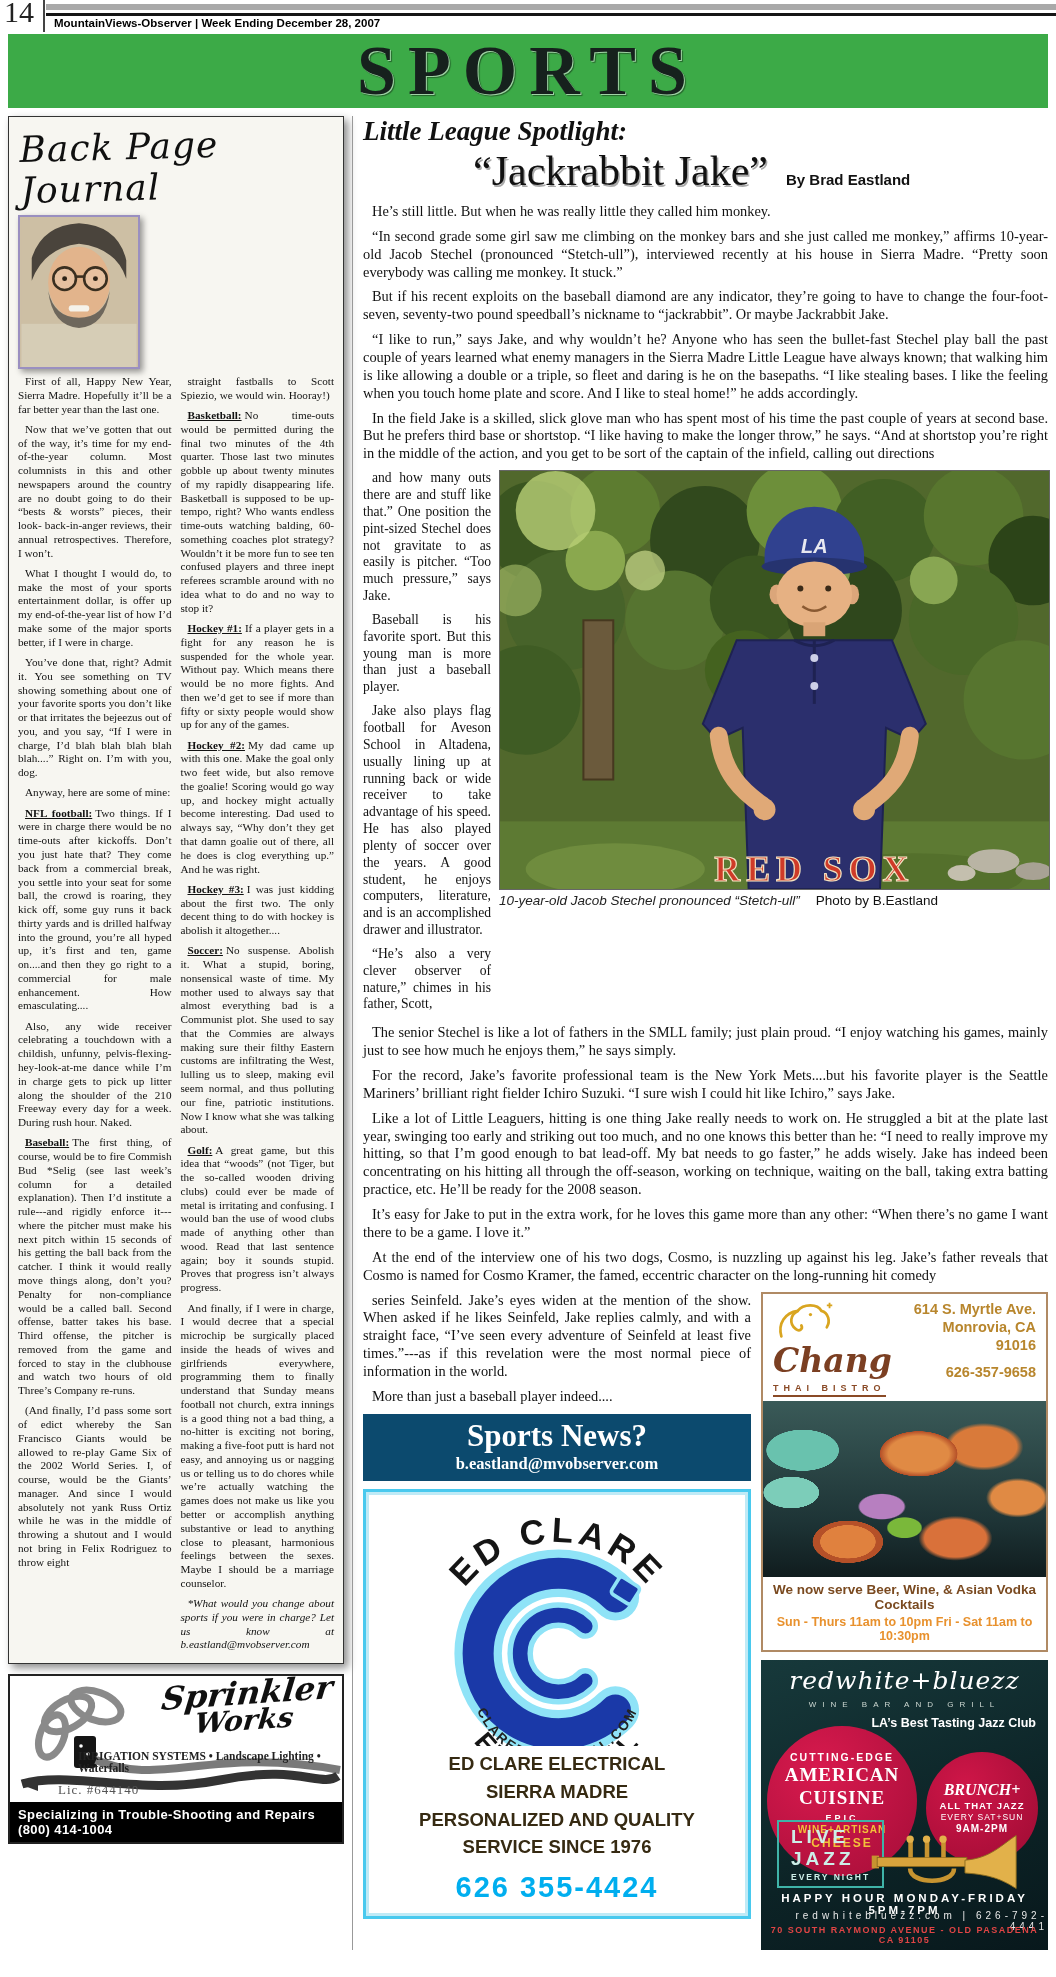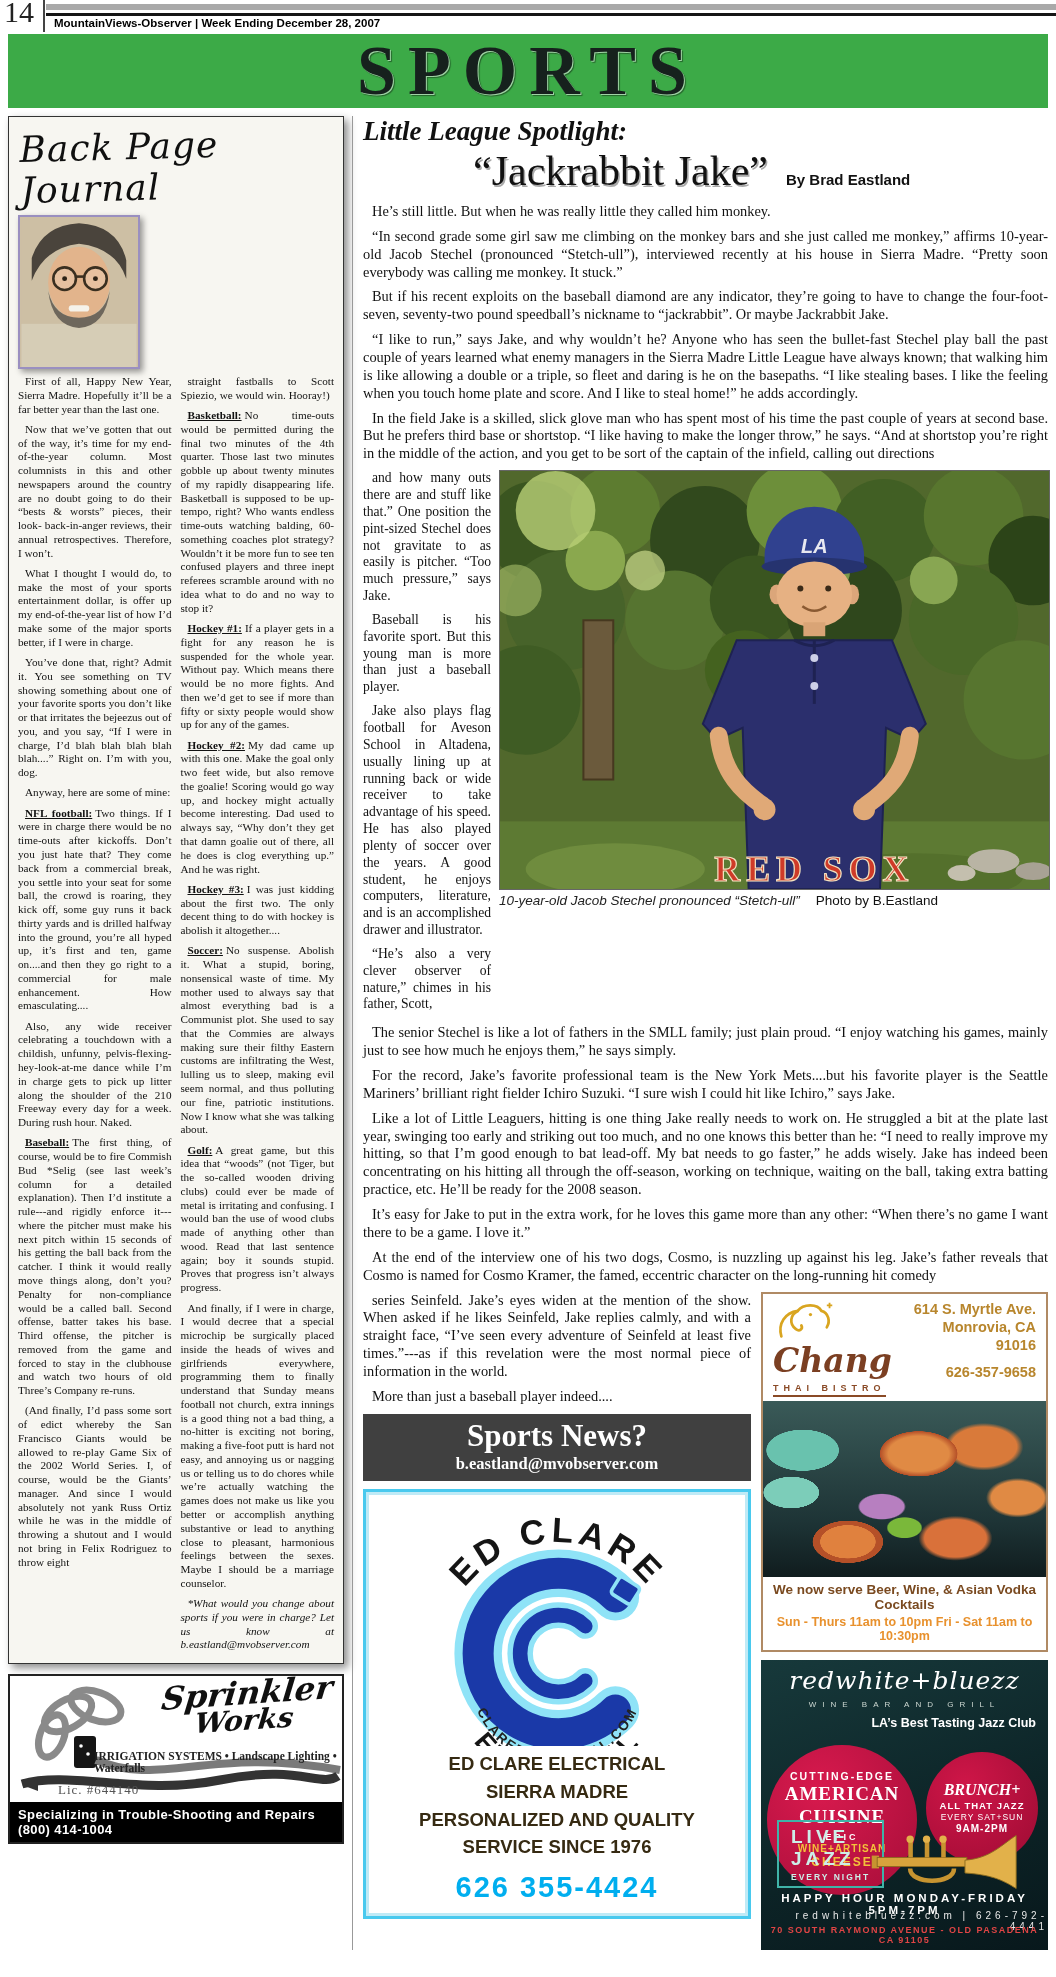--- a/index.html
+++ b/index.html
@@ -37,21 +37,21 @@
   .lead:empty{display:none;margin:0;}
   .footnote{font-style:italic;}
 
   
   .sprinkler{margin-top:10px;border:2px solid #222;background:#fff;}
   .spr-art{position:relative;height:126px;}
   .spr-art svg{position:absolute;inset:0;}
   .spr-name{position:absolute;right:12px;top:2px;text-align:center;font-family:"DejaVu Serif",serif;font-style:italic;font-weight:bold;transform:skewX(-10deg) rotate(-4deg);line-height:.95;color:#101010;}
   .spr-name .n1{font-size:32px;display:block;}
   .spr-name .n2{font-size:28px;display:block;}
-  .spr-services{position:absolute;left:84px;bottom:28px;font:bold 11.5px "Liberation Serif",serif;color:#222;margin-top:21px;}
+  .spr-services{position:absolute;left:68px;bottom:28px;font:bold 11.5px "Liberation Serif",serif;color:#222;margin-top:21px;}
   .spr-lic{position:absolute;left:48px;bottom:4px;font-size:13px;color:#555;letter-spacing:1px;}
   .spr-strip{background:#000;color:#fff;font:bold 13px "Liberation Sans",sans-serif;padding:5px 8px;letter-spacing:.4px;}
 
   
   .spotlight{flex:1;min-width:0;border-left:1px solid #999;padding-left:10px;}
   .sl-kicker{font-style:italic;font-weight:bold;font-size:27px;margin:0;}
   .sl-titlerow{display:flex;align-items:baseline;gap:18px;margin:0 0 8px 110px;}
   .sl-title{font-size:42px;text-shadow:1.5px 1.5px 0 #aaa;white-space:nowrap;}
   .sl-by{font:bold 15px "Liberation Sans",sans-serif;margin-top:20px;}
   .gp{font-size:14.4px;line-height:1.24;text-align:justify;margin:0 0 7px;text-indent:9px;}
@@ -61,21 +61,21 @@
   .ph-block{flex:1;min-width:0;}
   .jake{width:100%;height:418px;border:1px solid #666;display:block;}
   .cap-row{display:flex;gap:16px;align-items:baseline;margin-top:3px;font-family:"Liberation Sans",sans-serif;}
   .cap-main{font-style:italic;font-size:13.5px;color:#222;}
   .cap-credit{font-size:13.5px;}
 
   .bottom-row{display:flex;gap:10px;align-items:flex-start;margin-top:2px;}
   .b-left{flex:0 0 388px;min-width:0;}
   .b-right{flex:1;min-width:0;}
 
-  .sportsnews{background:#404040;color:#fff;text-align:center;padding:4px 0 7px;margin:8px 0 8px;}
+  .sportsnews{background:#0c4a6e;color:#fff;text-align:center;padding:4px 0 7px;margin:8px 0 8px;}
   .sn-title{font-size:31px;font-weight:bold;}
   .sn-email{font-size:16.5px;font-weight:bold;}
 
   .edclare{border:3px solid #49c9ee;box-shadow:0 0 0 3px #bfeaf6 inset;background:#fff;padding:10px 6px 12px;text-align:center;}
   .edclare svg{display:block;margin:0 auto;}
   .ec-text{font:bold 18.5px "Liberation Sans",sans-serif;color:#362a12;line-height:1.5;margin-top:4px;}
   .ec-phone{font:bold 29px "Liberation Sans",sans-serif;color:#00aeef;margin-top:10px;letter-spacing:2px;}
 
   
   .chang{border:2px solid #b08a64;background:#fff;}
@@ -97,21 +97,21 @@
     linear-gradient(180deg, #3a5a58, #1d3335 70%, #101c1e);}
   .ch-promo{text-align:center;padding:5px 4px 7px;}
   .ch-promo .p1{font:bold 13.5px "Liberation Sans",sans-serif;color:#7a4a20;}
   .ch-promo .p2{font:bold 12.5px "Liberation Sans",sans-serif;color:#e8912d;margin-top:3px;}
 
   
   .rwb{margin-top:8px;position:relative;height:290px;background:linear-gradient(160deg,#17393b,#0c2326 60%,#08181c);color:#fff;overflow:hidden;}
   .rwb-brand{position:absolute;top:6px;left:0;right:0;text-align:center;font-family:"DejaVu Serif",serif;font-style:italic;font-size:25px;letter-spacing:1px;}
   .rwb-brandsub{position:absolute;top:40px;left:0;right:0;text-align:center;font:8px "Liberation Sans",sans-serif;letter-spacing:6px;color:#cdd8d2;}
   .rwb-tag{position:absolute;top:56px;right:12px;font:bold 12.5px "Liberation Sans",sans-serif;}
-  .rwb-c1{position:absolute;left:6px;top:85px;width:150px;height:150px;border-radius:50%;background:radial-gradient(circle at 35% 30%,#d81a4e,#a50d38);display:flex;flex-direction:column;align-items:center;justify-content:center;text-align:left;gap:1px;}
+  .rwb-c1{position:absolute;left:6px;top:66px;width:150px;height:150px;border-radius:50%;background:radial-gradient(circle at 35% 30%,#d81a4e,#a50d38);display:flex;flex-direction:column;align-items:center;justify-content:center;text-align:left;gap:1px;}
   .c1a{font:bold 10.5px "Liberation Sans",sans-serif;letter-spacing:2px;}
   .c1b,.c1c{font:bold 19px "Liberation Serif",serif;letter-spacing:1px;}
   .c1d{font:bold 9px "Liberation Sans",sans-serif;letter-spacing:3px;margin-top:3px;}
   .c1e{font:bold 10px "Liberation Sans",sans-serif;letter-spacing:1px;color:#f3c13a;}
   .c1f{font:bold 12px "Liberation Sans",sans-serif;letter-spacing:2px;color:#f3c13a;}
   .rwb-c2{position:absolute;right:10px;top:92px;width:112px;height:112px;border-radius:50%;background:radial-gradient(circle at 35% 30%,#cf1648,#9c0b33);display:flex;flex-direction:column;align-items:center;justify-content:center;text-align:center;gap:1px;}
   .c2a{font:bold italic 16px "Liberation Serif",serif;}
   .c2b{font:bold 9.5px "Liberation Sans",sans-serif;letter-spacing:1px;}
   .c2c{font:8.5px "Liberation Sans",sans-serif;letter-spacing:1px;}
   .c2d{font:bold 10px "Liberation Sans",sans-serif;letter-spacing:1px;}

